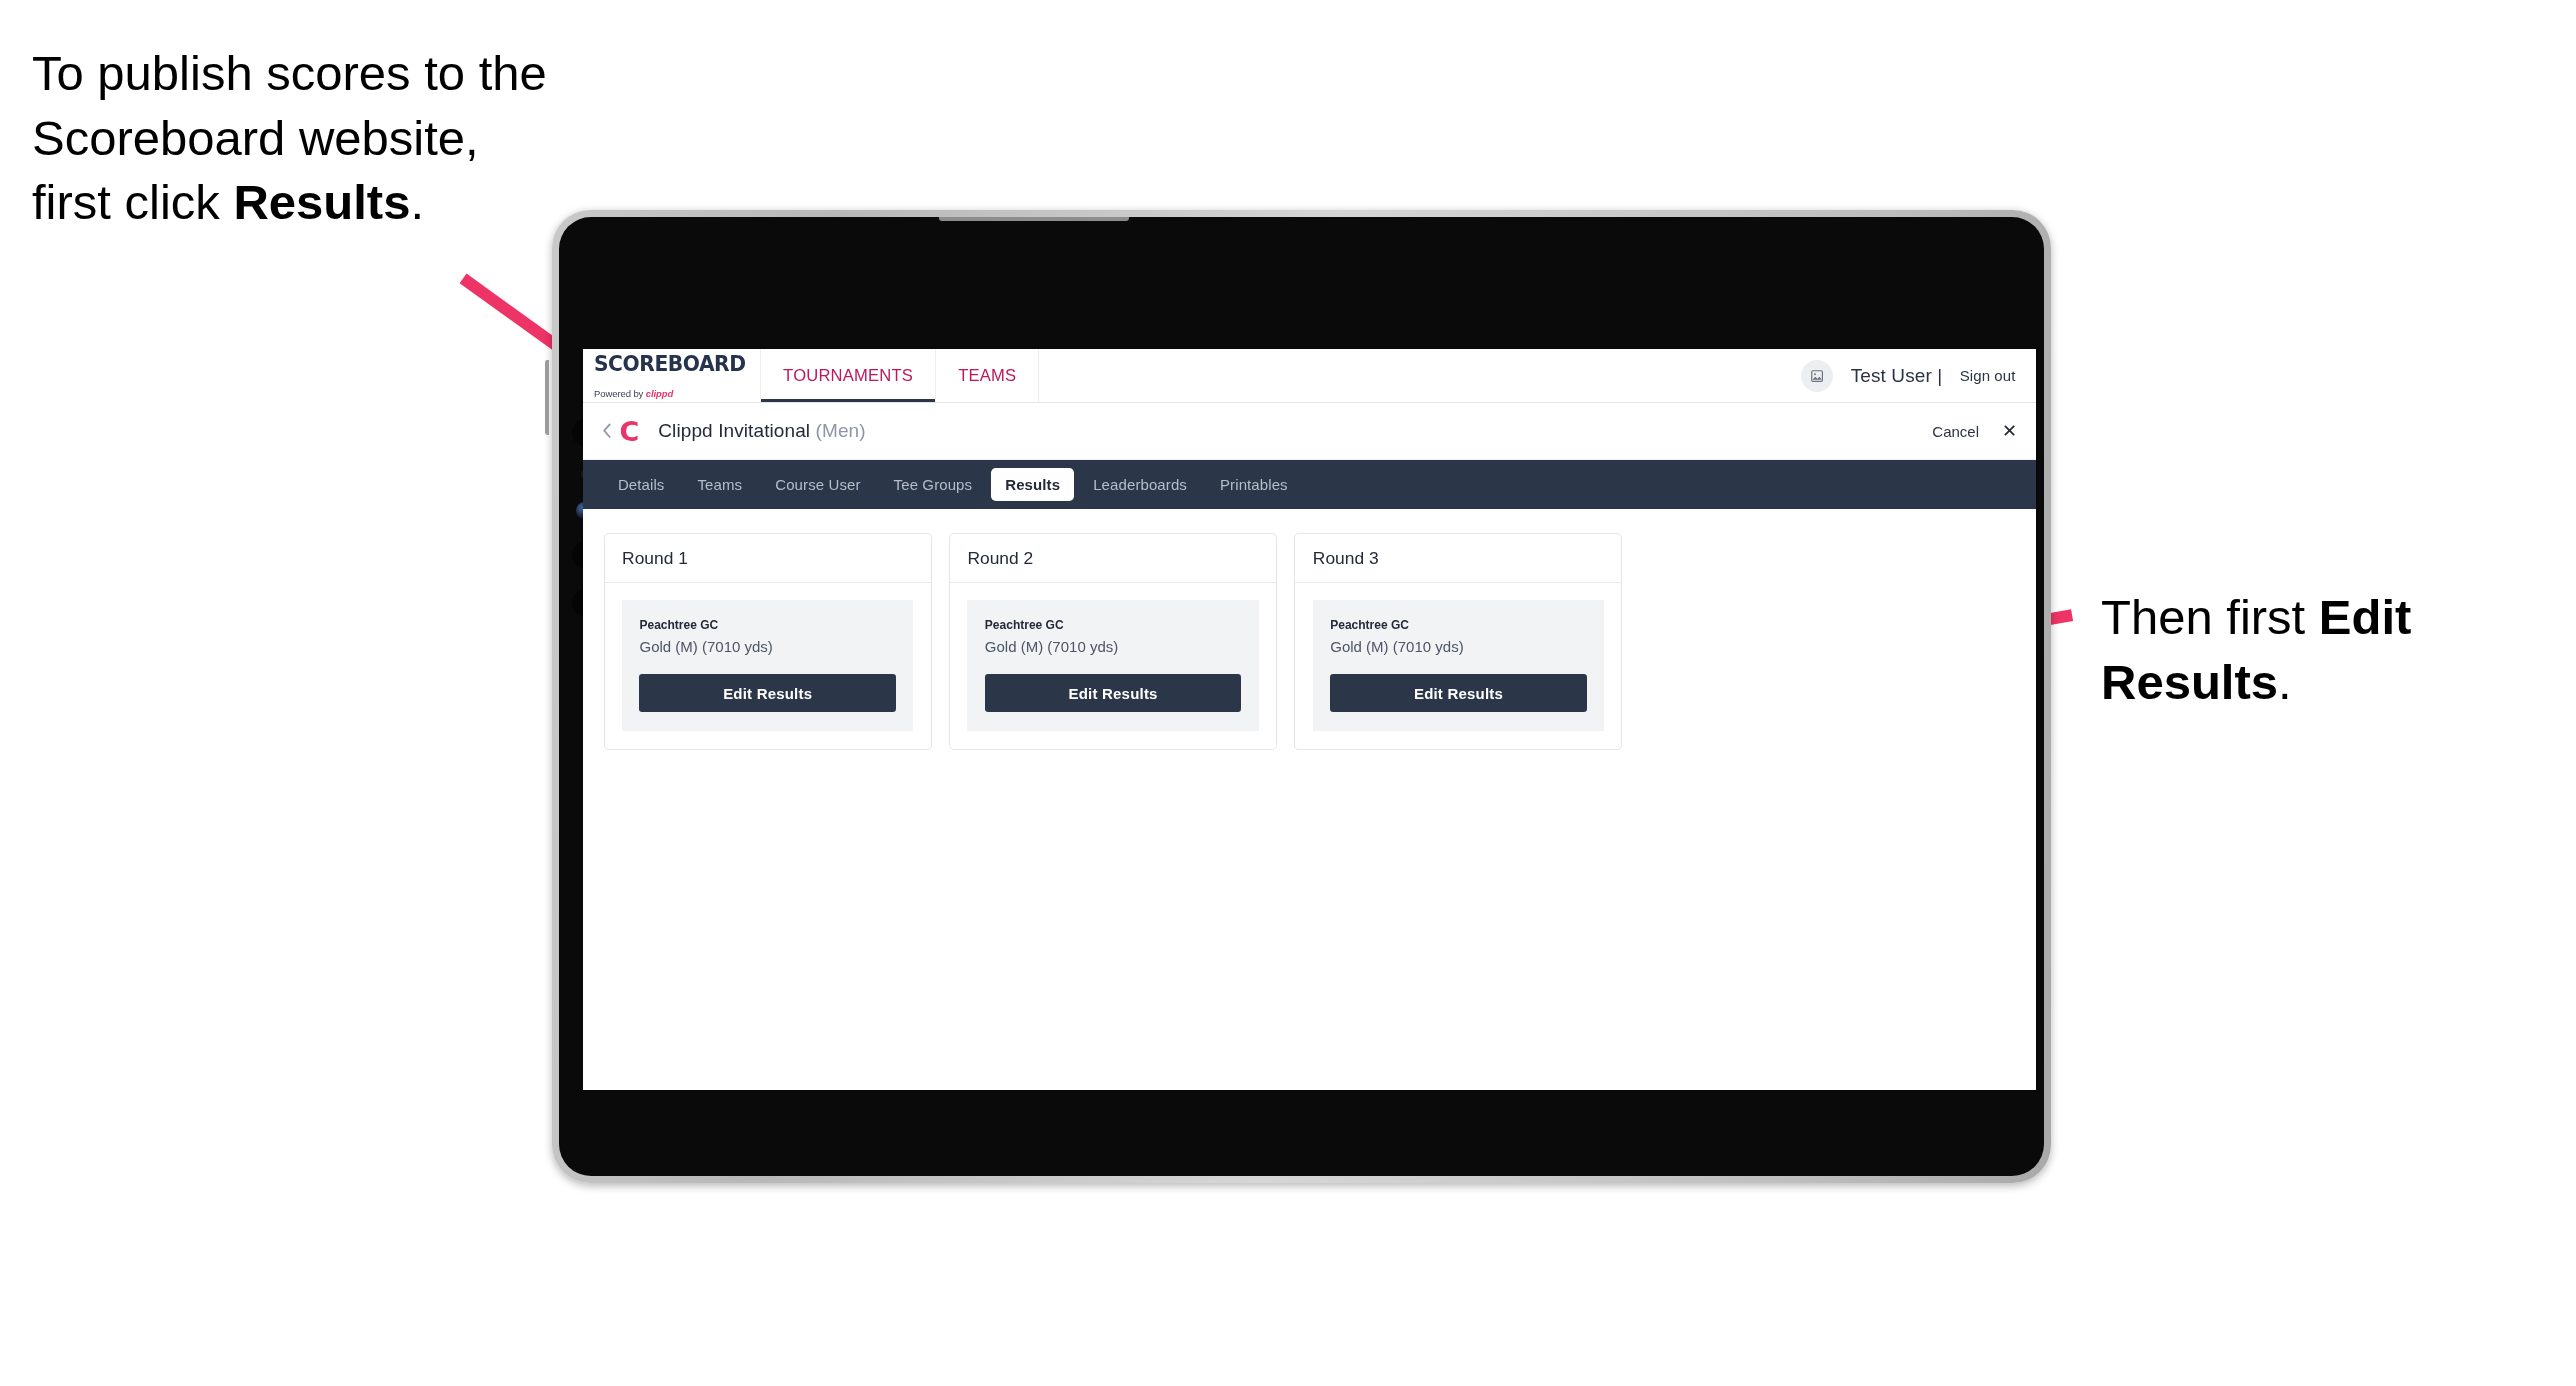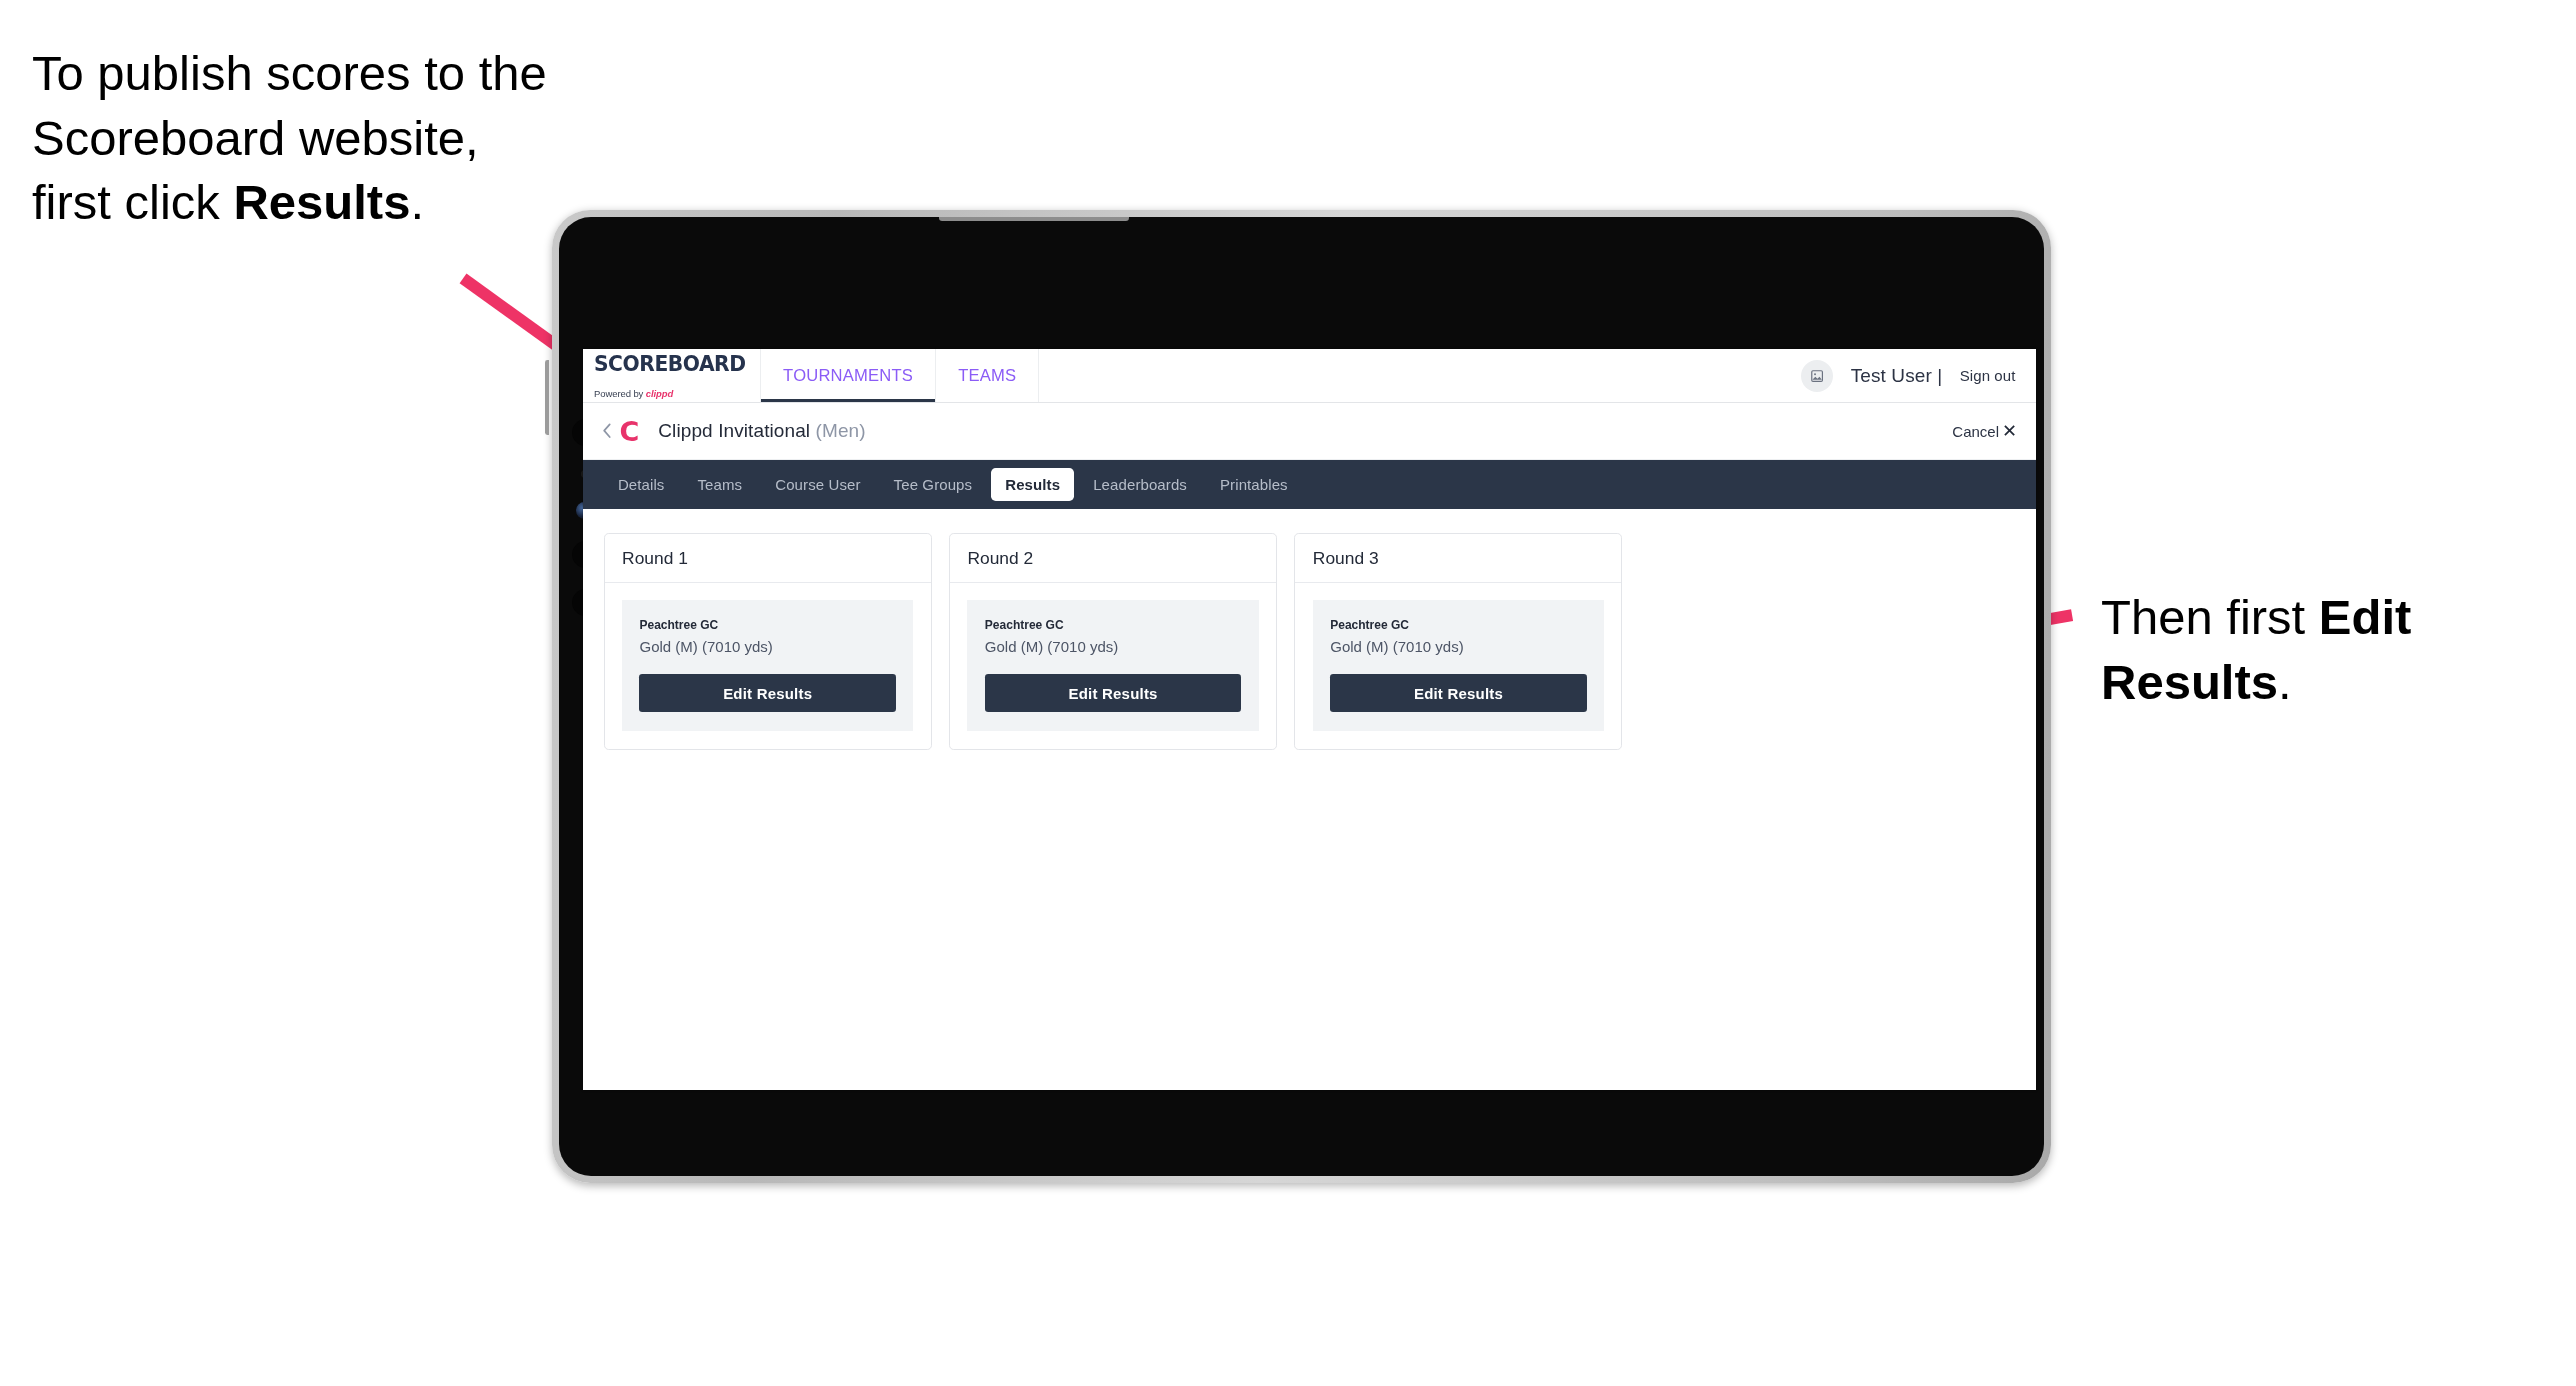--- a/index.html
+++ b/index.html
@@ -127,21 +127,21 @@
     letter-spacing: -0.1px;
   }
   .brand-sub .clippd { color: #e8336b; font-weight: bold; font-style: italic; }
 
   .nav-top { display: flex; align-items: stretch; }
   .nav-top-item {
     display: flex;
     align-items: center;
     padding: 0 22px;
     font-size: 16.6px;
-    color: #8b5cf6;
+    color: #be185d;
     letter-spacing: 0.2px;
     border-right: 0.8px solid #eceef0;
     position: relative;
     cursor: pointer;
   }
   .nav-top-item.active::after {
     content: "";
     position: absolute;
     left: 0; right: 0; bottom: 0;
     height: 3.2px;
@@ -199,21 +199,21 @@
     font-size: 19px;
     color: #242a38;
     margin-left: 19px;
     letter-spacing: 0.1px;
   }
   .tourney-name .gender { color: #8e96a6; }
   .cancel-btn {
     margin-left: auto;
     display: flex;
     align-items: center;
-    gap: 3px;
+    gap: 23px;
     font-size: 15px;
     color: #2c3344;
     cursor: pointer;
   }
   .cancel-x {
     font-size: 18px;
     line-height: 1;
     color: #232a38;
   }
 

